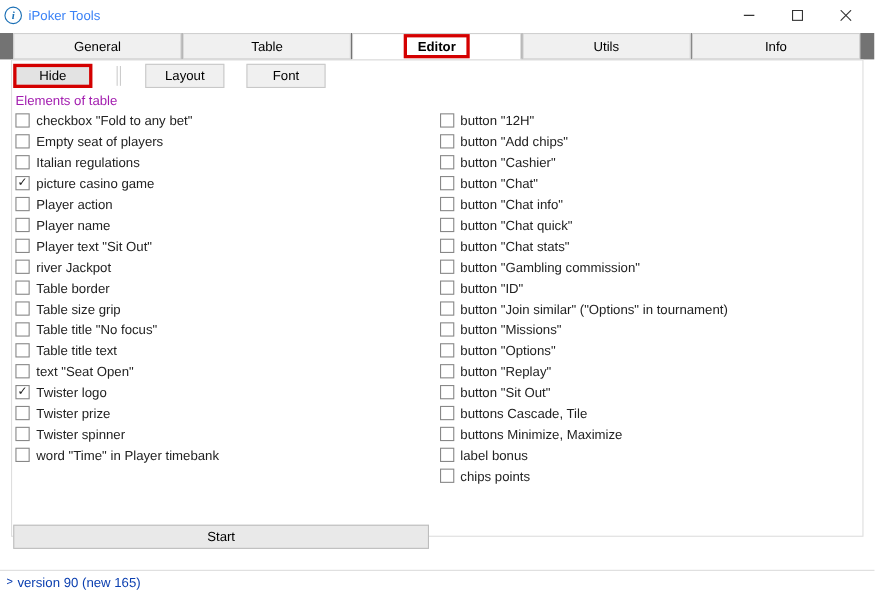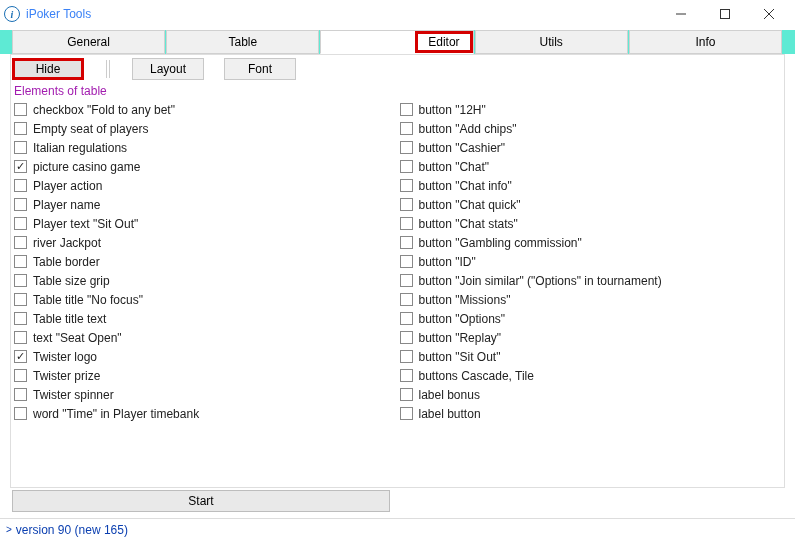--- a/index.html
+++ b/index.html
@@ -4,40 +4,40 @@
 <style>
 * { box-sizing: border-box; margin: 0; padding: 0; font-family: "Segoe UI", Tahoma, sans-serif; font-size: 12px; }
 body { background: #fff; width: 795px; height: 540px; overflow: hidden; }
 
 .titlebar { height: 28px; display: flex; align-items: center; padding: 0 4px; background: #fff; }
 .titlebar .app-icon { width: 16px; height: 16px; border: 1.5px solid #1a6fb5; border-radius: 50%; display: flex; align-items: center; justify-content: center; color: #1a6fb5; font-weight: bold; font-size: 10px; font-family: Georgia, serif; font-style: italic; margin-right: 6px; }
 .titlebar .title { flex: 1; color: #3b82f6; }
 .titlebar .winbtn { width: 44px; height: 28px; display: flex; align-items: center; justify-content: center; color: #555; }
 .titlebar .winbtn svg { width: 10px; height: 10px; }
 
-.tabs { display: flex; background: #5eead4; padding: 0 12px; margin-top: 2px; }
+.tabs { display: flex; background: #737373; padding: 0 12px; margin-top: 2px; }
 .tab { flex: 1; height: 24px; display: flex; align-items: center; justify-content: center; background: #f0f0f0; border: 1px solid #d0d0d0; margin-right: 1px; cursor: pointer; }
-.tab.active { background: #fff; border-bottom: 1px solid #fff; font-weight: normal; justify-content: flex-end; }
+.tab.active { background: #fff; border-bottom: 1px solid #fff; font-weight: bold; }
 .tab .hl { border: 3px solid #d40000; padding: 0px 10px; display: inline-block; line-height: 16px; }
 
 .subtabs { display: flex; padding: 4px 12px 2px; gap: 20px; }
 .subtab { width: 72px; height: 22px; display: flex; align-items: center; justify-content: center; background: #f0f0f0; border: 1px solid #c8c8c8; cursor: pointer; }
 .subtab.hl { border: 3px solid #d40000; background:#e3e3e3; }
 .subdiv { width: 4px; border-left: 1px solid #ccc; border-right: 1px solid #ccc; margin: 2px 2px; }
 
 .section-label { padding: 2px 14px 0; color: #a21caf; }
 
 .columns { display: flex; padding: 2px 12px 0; gap: 0; }
 .col { flex: 0 0 50%; }
 .chk-row { display: flex; align-items: center; height: 19px; padding-left: 2px; }
 .chk { width: 13px; height: 13px; border: 1px solid #888; margin-right: 6px; display: flex; align-items: center; justify-content: center; background: #fff; flex-shrink: 0; }
 .chk.checked::after { content: "✓"; font-size: 11px; color: #222; line-height: 1; }
 .chk-label { color: #222; white-space: nowrap; }
 
-.bottom { position: absolute; left: 12px; right: 12px; bottom: 28px; }
+.bottom { position: absolute; left: 12px; right: 12px; bottom: 41px; }
 .start-btn { width: 378px; height: 22px; background: #e9e9e9; border: 1px solid #bdbdbd; display: flex; align-items: center; justify-content: center; cursor: pointer; }
 
 .status { position: absolute; left: 0; right: 0; bottom: 0; height: 22px; border-top: 1px solid #ddd; display: flex; align-items: center; padding-left: 6px; color: #0b3fb0; }
 .status .chevron { margin-right: 4px; font-size: 10px; }
 
 .panel-border { position: absolute; left: 10px; right: 10px; top: 54px; bottom: 52px; border: 1px solid #dedede; pointer-events: none; }
 </style>
 </head>
 <body>
 
@@ -210,25 +210,29 @@
       <div class="chk-row">
         <span class="chk"></span>
         <span class="chk-label">button "Sit Out"</span>
       </div>
       <div class="chk-row">
         <span class="chk"></span>
         <span class="chk-label">buttons Cascade, Tile</span>
       </div>
       <div class="chk-row">
         <span class="chk"></span>
+        <span class="chk-label">buttons Minimize, Maximize</span>
+      </div>
+      <div class="chk-row">
+        <span class="chk"></span>
         <span class="chk-label">label bonus</span>
       </div>
       <div class="chk-row">
         <span class="chk"></span>
-        <span class="chk-label">label button</span>
+        <span class="chk-label">chips points</span>
       </div>
     </div>
 </div>
 
 <div class="bottom">
   <div class="start-btn">
       <span>Start</span>
     </div>
 </div>
 

